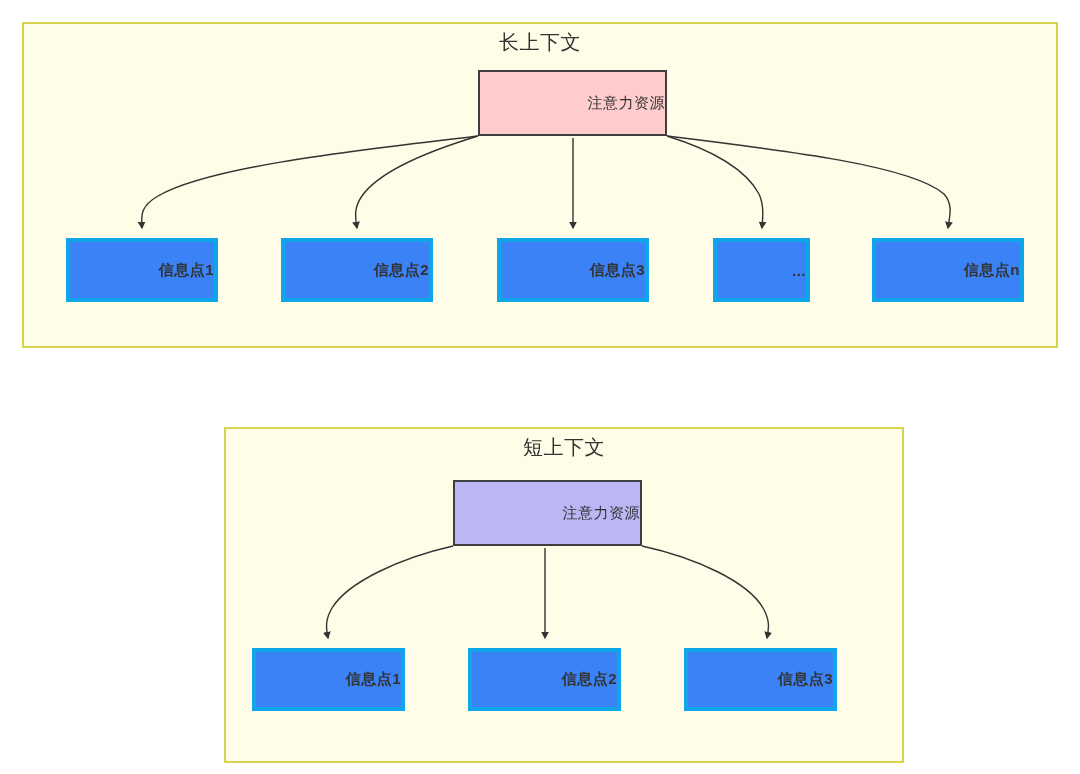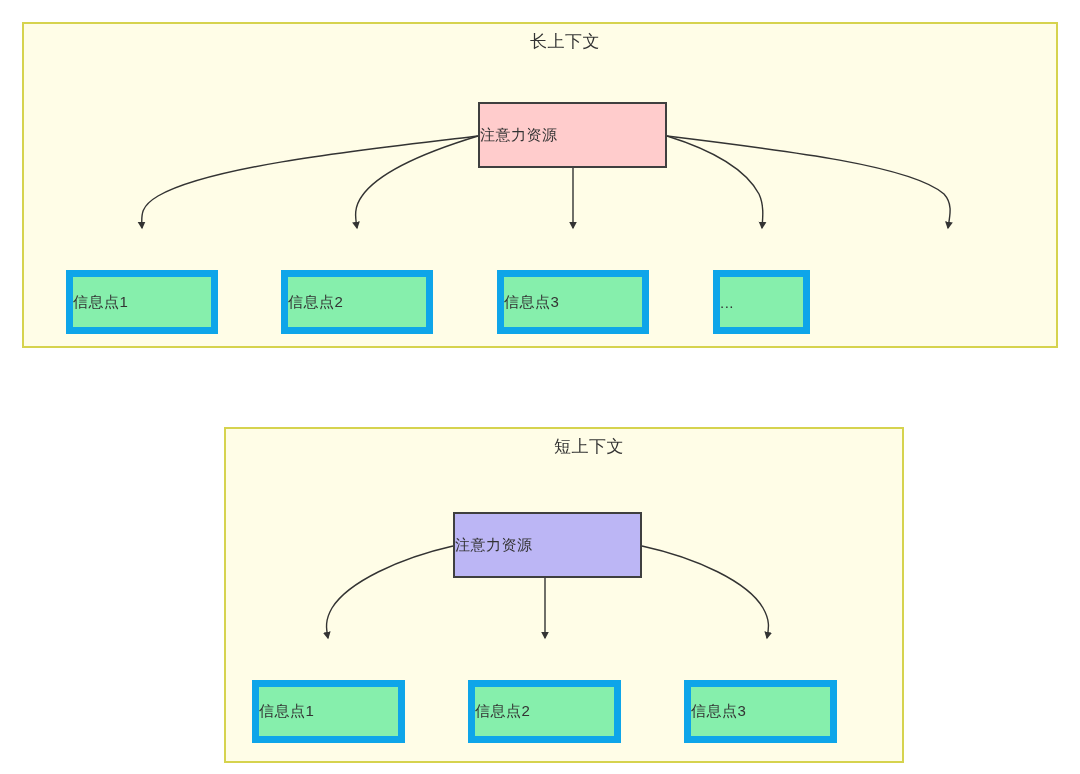--- a/index.html
+++ b/index.html
@@ -46,50 +46,49 @@
     top: 427px;
     width: 680px;
     height: 336px;
   }
   .group-title {
     position: absolute;
     top: 8px;
     left: 0;
     width: 100%;
     text-align: center;
-    font-size: 17px;
+    font-size: 20px;
     color: #333333;
     line-height: 20px;
     letter-spacing: 0.5px;
-    padding-left: 25px;
   }
   
   .node {
     position: absolute;
     box-sizing: border-box;
     display: flex;
     align-items: center;
-    justify-content: flex-start;
+    justify-content: flex-end;
     font-size: 15px;
     color: #333333;
     letter-spacing: 0.5px;
     text-align: center;
-    margin-top: 32px;
   }
   .node-root-pink {
     background: #ffcccc;
     border: 2px solid #3f3f3f;
   }
   .node-root-purple {
     background: #bcb6f5;
     border: 2px solid #3f3f3f;
   }
   .node-leaf {
-    background: #86efac;
-    border: 7px solid #0ea5e9;
+    background: #3b82f6;
+    border: 4px solid #0ea5e9;
+    font-weight: bold;
   }
   
   #node-long-root   { left: 478px; top: 70px;  width: 189px; height: 66px; }
   #node-long-leaf-1 { left: 66px;  top: 238px; width: 152px; height: 64px; }
   #node-long-leaf-2 { left: 281px; top: 238px; width: 152px; height: 64px; }
   #node-long-leaf-3 { left: 497px; top: 238px; width: 152px; height: 64px; }
   #node-long-leaf-4 { left: 713px; top: 238px; width: 97px;  height: 64px; }
   #node-long-leaf-5 { left: 872px; top: 238px; width: 152px; height: 64px; }
   
   #node-short-root   { left: 453px; top: 480px; width: 189px; height: 66px; }
@@ -151,20 +150,23 @@
   </div>
   <div class="node node-leaf" id="node-long-leaf-2">
     <span>信息点2</span>
   </div>
   <div class="node node-leaf" id="node-long-leaf-3">
     <span>信息点3</span>
   </div>
   <div class="node node-leaf" id="node-long-leaf-4">
     <span>...</span>
   </div>
+  <div class="node node-leaf" id="node-long-leaf-5">
+    <span>信息点n</span>
+  </div>
 
   <div class="node node-root-purple" id="node-short-root">
     <span>注意力资源</span>
   </div>
 
   <div class="node node-leaf" id="node-short-leaf-1">
     <span>信息点1</span>
   </div>
   <div class="node node-leaf" id="node-short-leaf-2">
     <span>信息点2</span>

